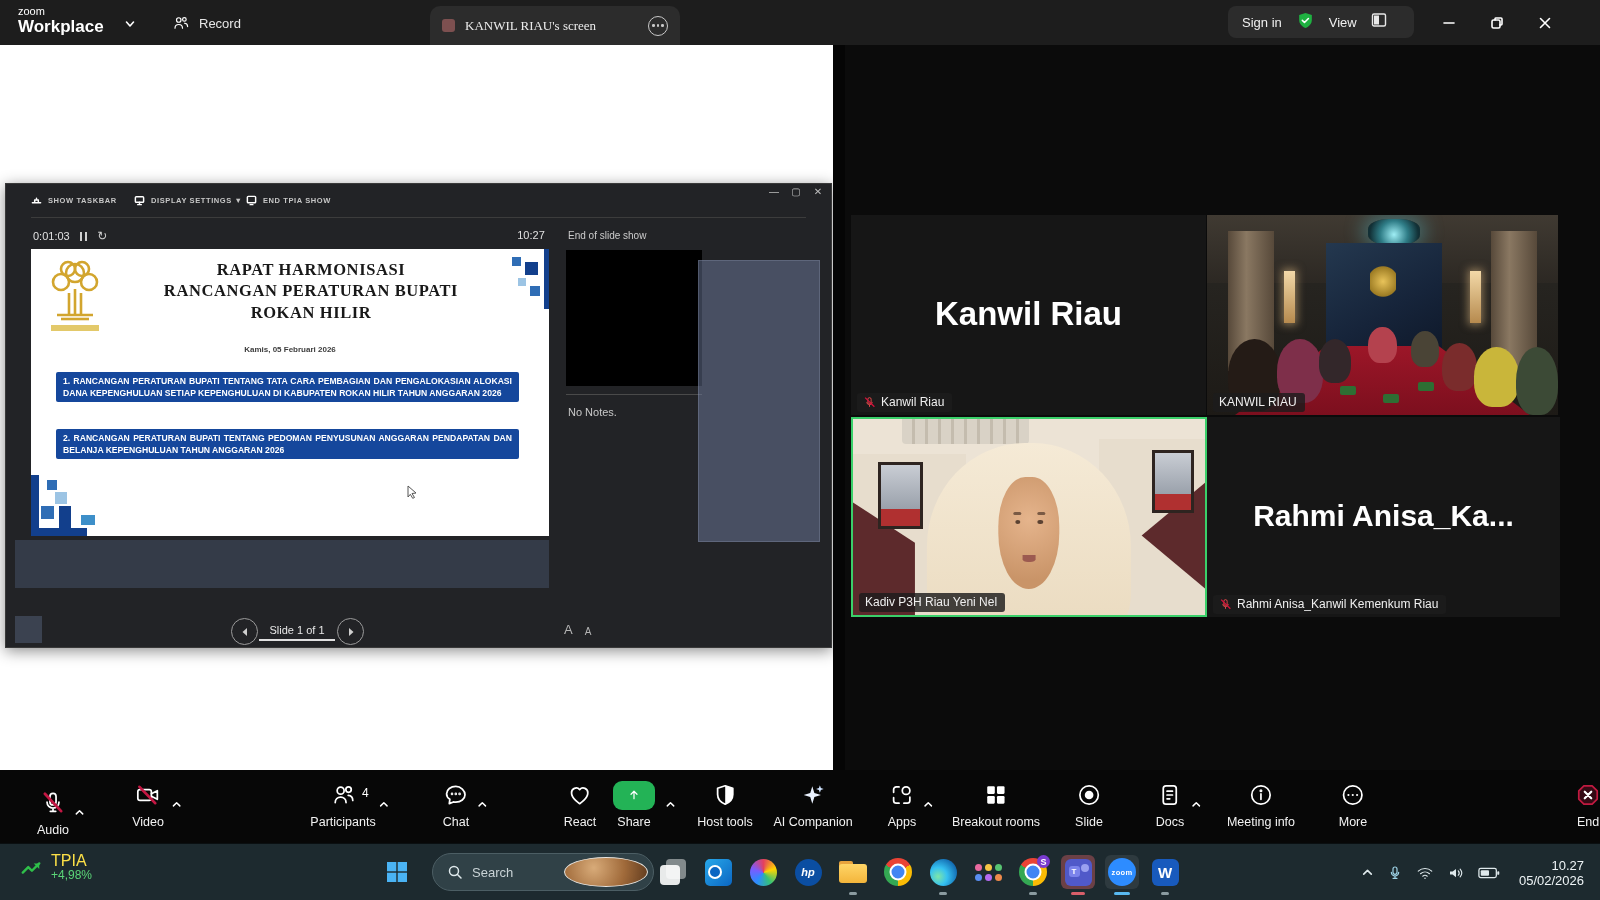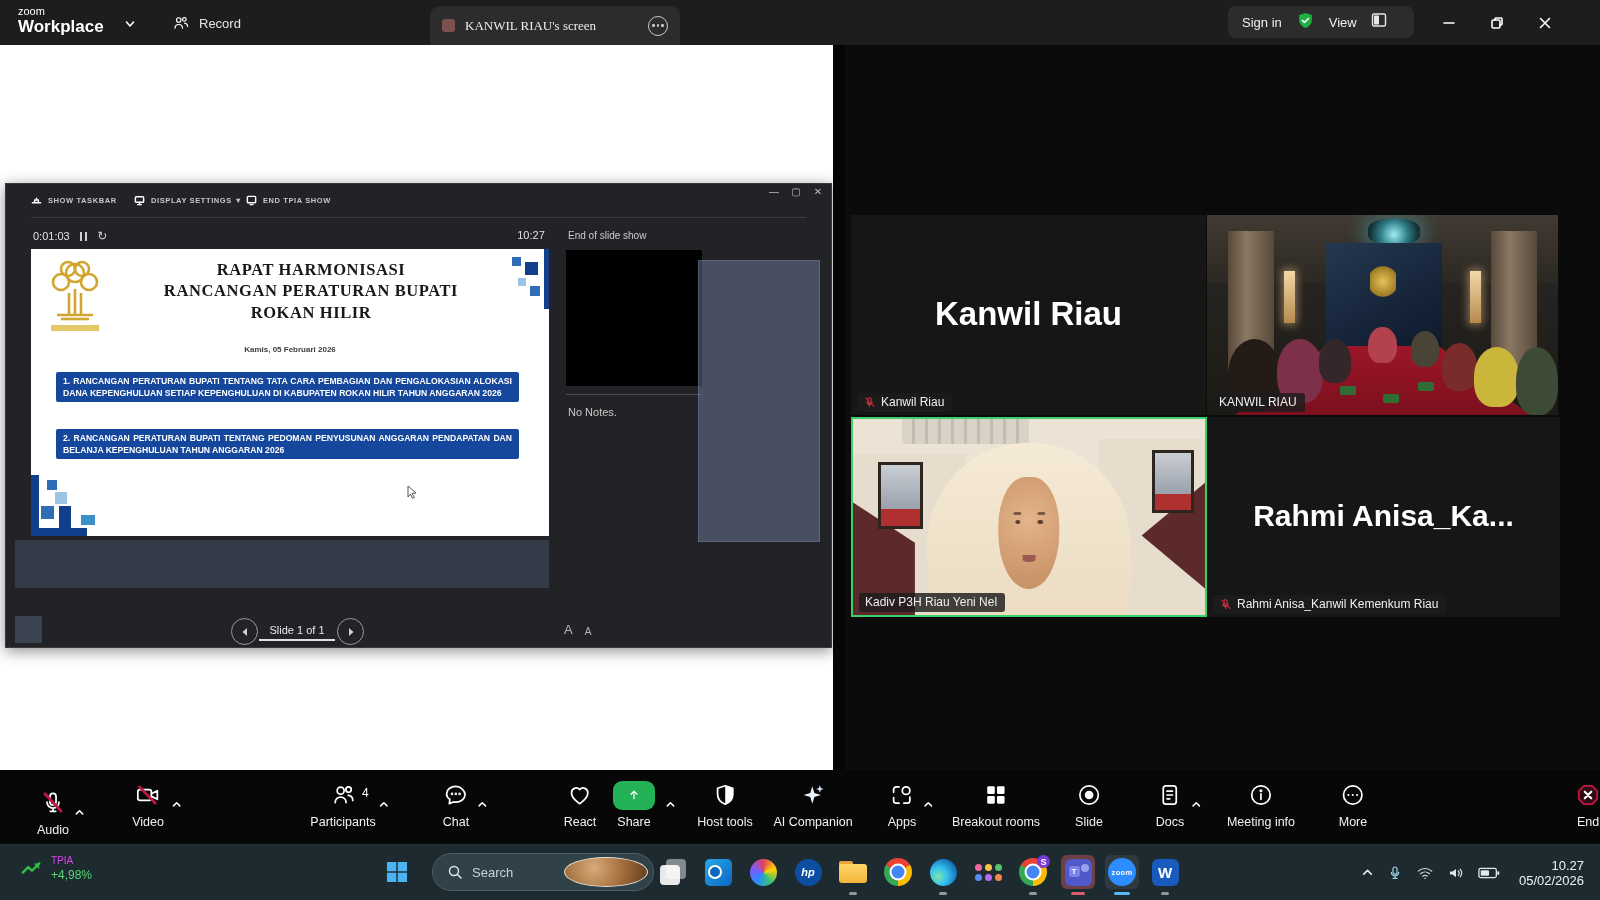--- a/index.html
+++ b/index.html
@@ -102,21 +102,21 @@
   .ticon { height:38px; display:flex; align-items:center; justify-content:center; margin-top:6px; position:relative; }
   .tlabel { color:#f2f2f2; font-size:12.5px; margin-top:1px; white-space:nowrap; }
   .tchev { position:absolute; top:20px; }
   .tbadge { position:absolute; top:10px; color:#fff; font-size:12px; }
   .share-pill { width:42px; height:29px; background:#23b356; border-radius:9px; display:flex; align-items:center; justify-content:center; }
   .end-label-red { color:#f3f3f3; }
 
   
   #taskbar { position:absolute; left:0; top:843px; width:1600px; height:57px; background:#1d2a2f; border-top:1px solid #0a0f11; }
   .widget { position:absolute; left:20px; top:9px; display:flex; gap:9px; align-items:center; }
-  .widget .t1 { color:#d946ef; font-size:10px; line-height:15px; }
+  .widget .t1 { color:#fde047; font-size:16px; line-height:15px; }
   .widget .t2 { color:#5bd578; font-size:12px; line-height:14px; }
   .tk-start { position:absolute; left:386px; top:17px; }
   .tk-search { position:absolute; left:432px; top:9px; width:222px; height:38px; background:#304147; border:1px solid #4c5e64; border-radius:19px; display:flex; align-items:center; padding:0 5px 0 14px; gap:9px; }
   .tk-search span { color:#c9d3d6; font-size:13px; flex:1; }
   .tk-food { width:30px; height:30px; border-radius:50%; background:radial-gradient(circle at 35% 35%, #d8ab79, #a06a3a 55%, #5f3a1e); border:1px solid #e8e4de; }
   .tk-app { position:absolute; top:11px; width:34px; height:34px; transform:translateX(-50%); display:flex; align-items:center; justify-content:center; border-radius:6px; }
   .tk-ind { position:absolute; top:48px; height:3px; border-radius:2px; transform:translateX(-50%); }
   .tray { position:absolute; right:0; top:0; height:57px; display:flex; align-items:center; }
   .tray-ic { margin-right:13px; display:flex; align-items:center; }
   .tk-clock { text-align:right; color:#eef4f6; font-size:13px; line-height:15px; margin-right:16px; margin-left:6px; }

